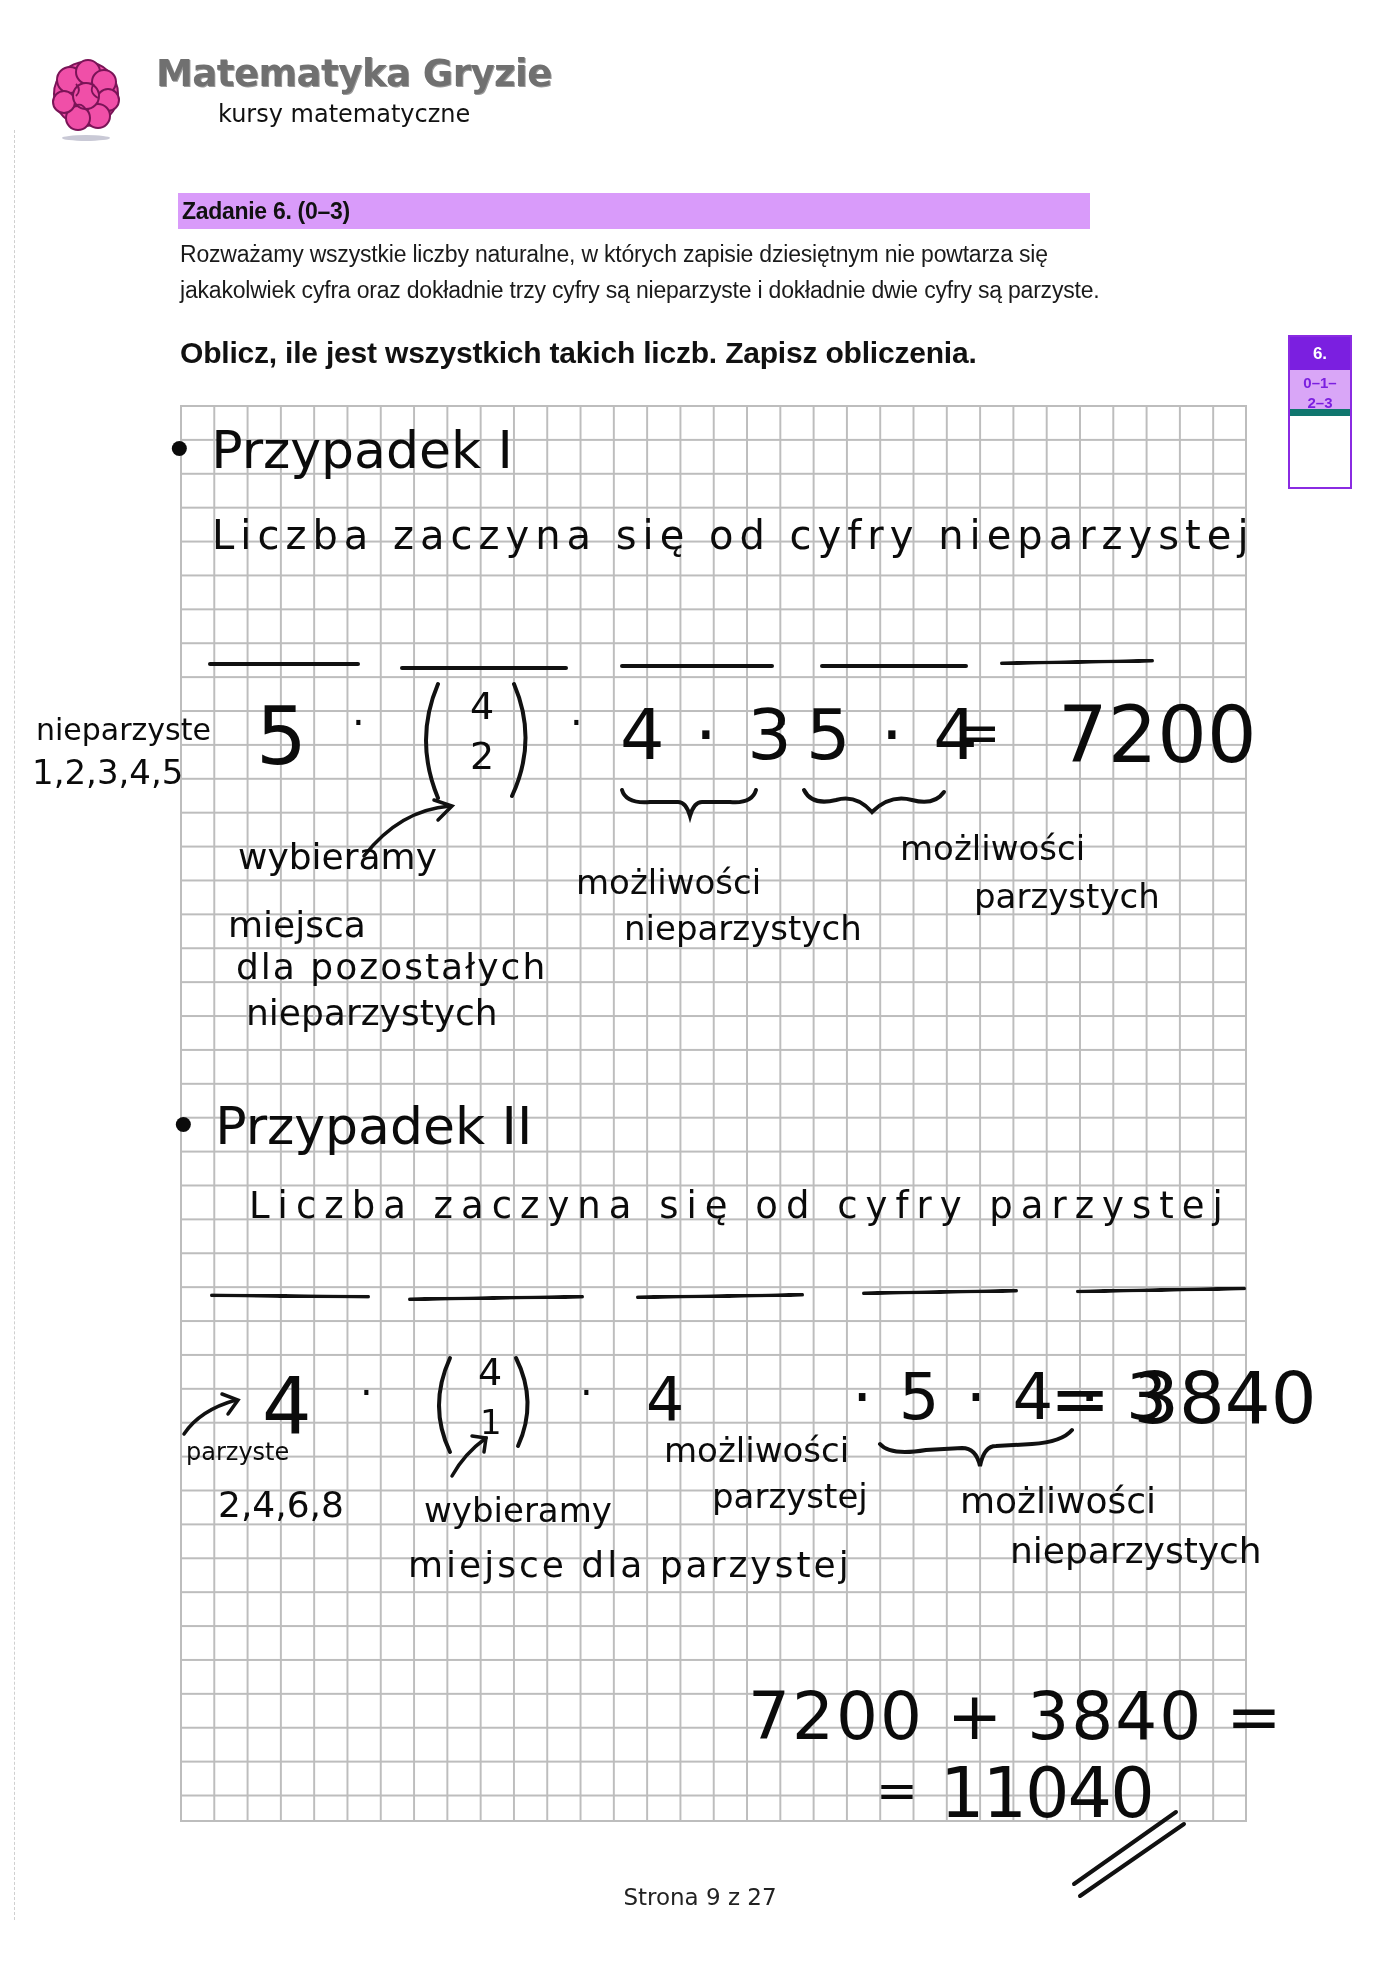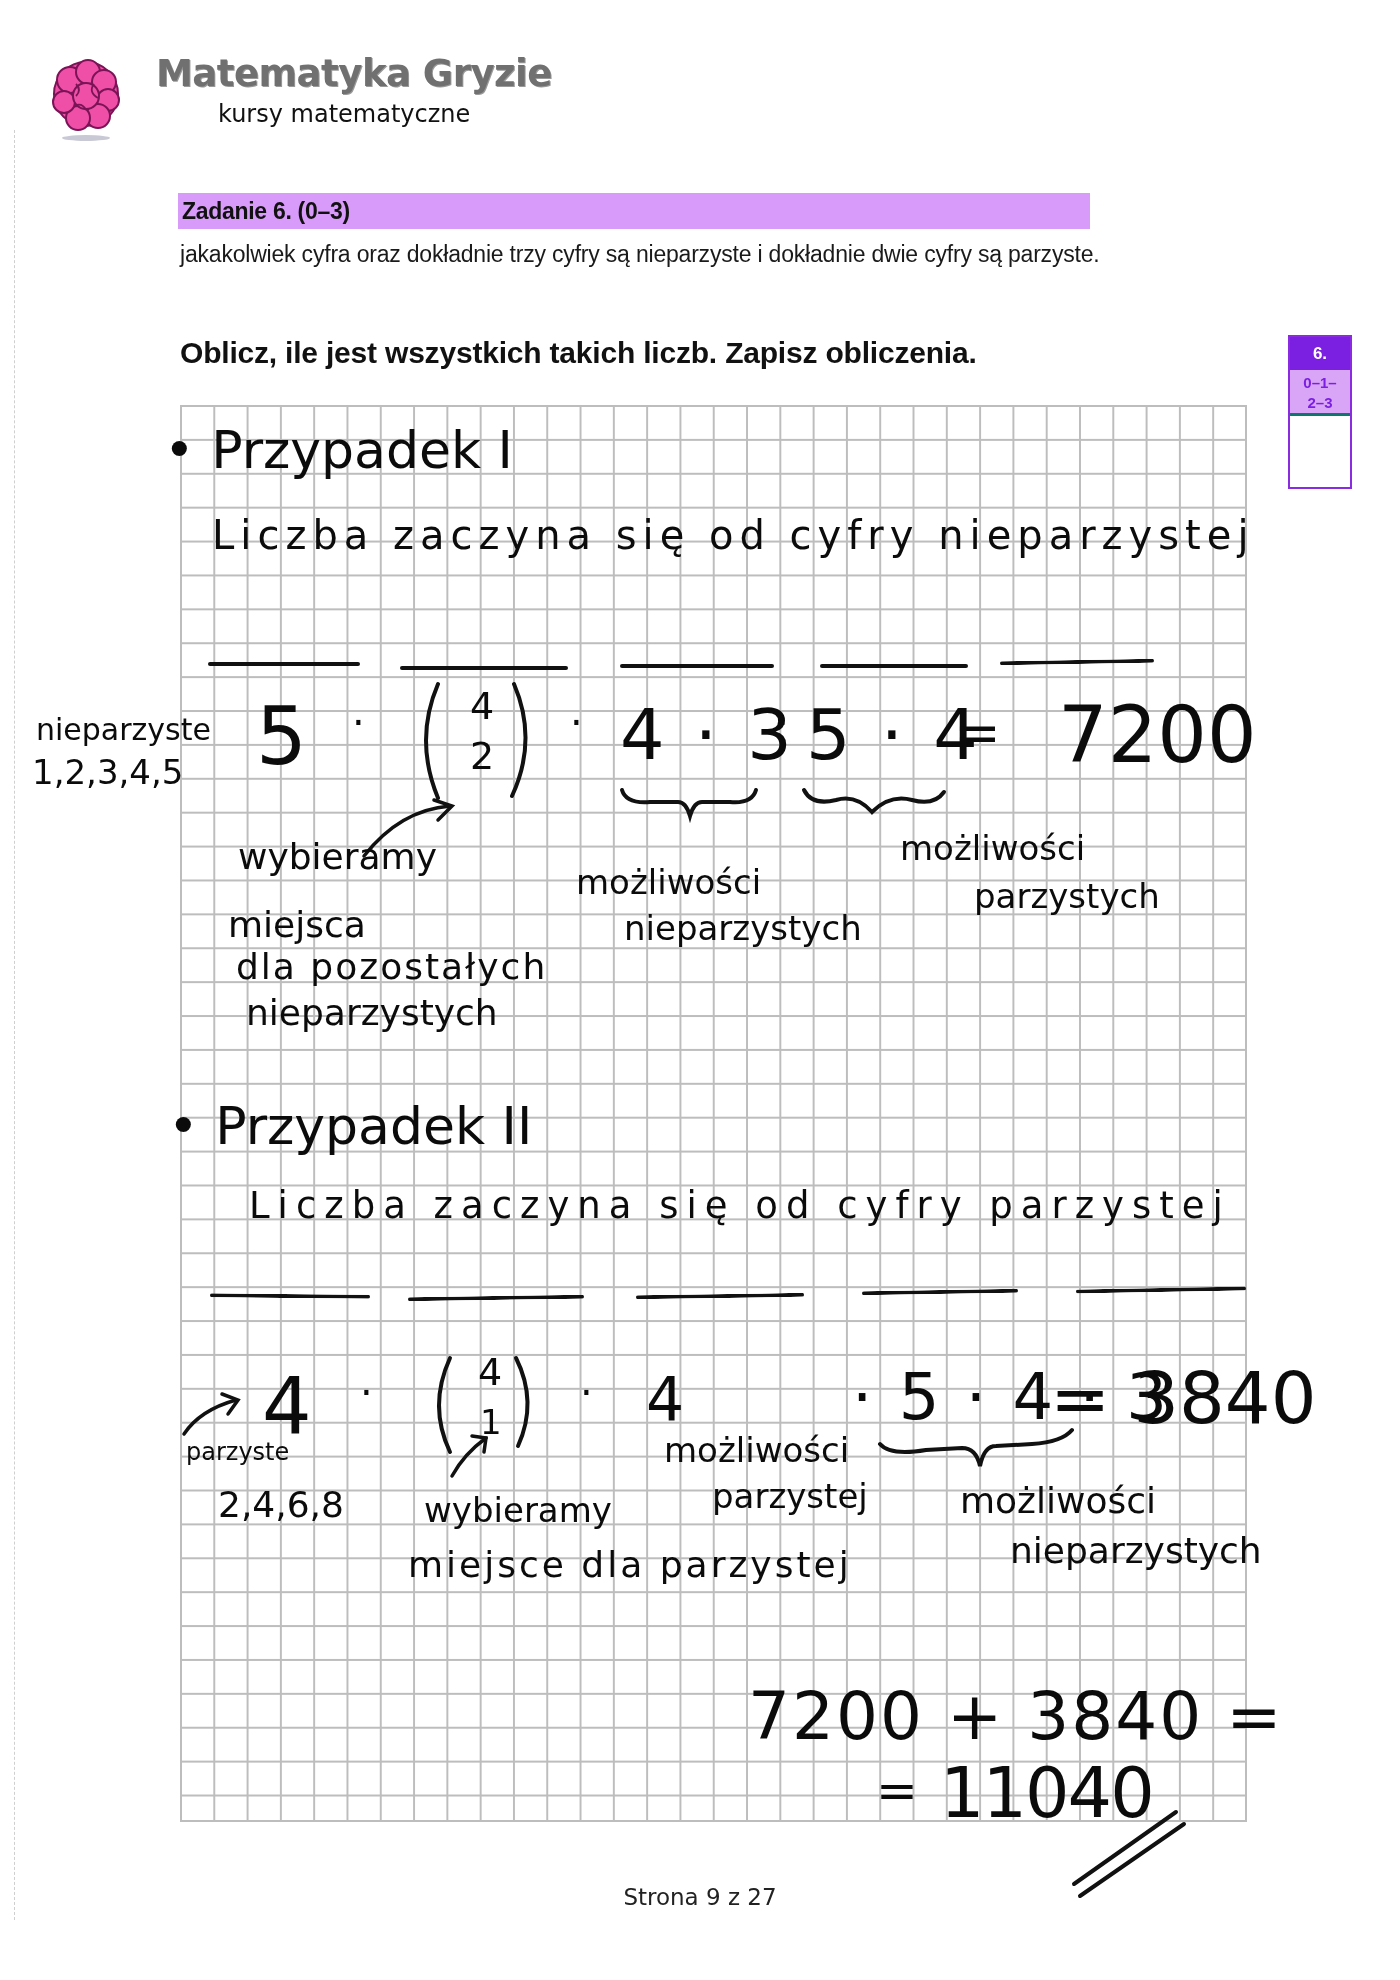--- a/index.html
+++ b/index.html
@@ -44,21 +44,21 @@
     position: absolute; left: 1288px; top: 335px; width: 64px; height: 154px;
     border: 2px solid #8a2be2; box-sizing: border-box; background: #fff;
   }
   .score-num {
     height: 33px; background: #7b1fe0; color: #fff; font-weight: bold; font-size: 17px;
     text-align: center; line-height: 33px;
   }
   .score-range {
     height: 46px; background: #d9a6f7; color: #7b1fe0; font-weight: bold; font-size: 15px;
     text-align: center; line-height: 20px; padding-top: 3px; box-sizing: border-box;
-    border-bottom: 3px solid #0f766e;
+    border-bottom: 7px solid #0f766e;
   }
   .score-field { height: 69px; }
   
   .grid {
     position: absolute; left: 180px; top: 405px; width: 1067px; height: 1417px;
     border: 2px solid #bdbdbd; box-sizing: border-box;
     background-color: #fff;
     background-image:
       linear-gradient(to right, #bdbdbd 0, #bdbdbd 2px, transparent 2px),
       linear-gradient(to bottom, #bdbdbd 0, #bdbdbd 2px, transparent 2px);
@@ -100,20 +100,21 @@
     <path d="M30 30 q6 6 0 12 M48 30 q-6 8 4 14 M28 52 q8 -4 12 4" stroke="#7a1457" stroke-width="1.8" fill="none"></path>
   </svg>
 </div>
 <div class="brand-title">Matematyka Gryzie</div>
 <div class="brand-sub">kursy matematyczne</div>
 
 <div class="task-bar">
   <div class="task-title">Zadanie 6. (0–3)</div>
 </div>
 <div class="task-body">
+  <div>Rozważamy wszystkie liczby naturalne, w których zapisie dziesiętnym nie powtarza się</div>
   <div>jakakolwiek cyfra oraz dokładnie trzy cyfry są nieparzyste i dokładnie dwie cyfry są parzyste.</div>
 </div>
 <div class="task-instruction">Oblicz, ile jest wszystkich takich liczb. Zapisz obliczenia.</div>
 
 <div class="score-box">
   <div class="score-num">6.</div>
   <div class="score-range">
     <div>0–1–</div>
     <div>2–3</div>
   </div>

